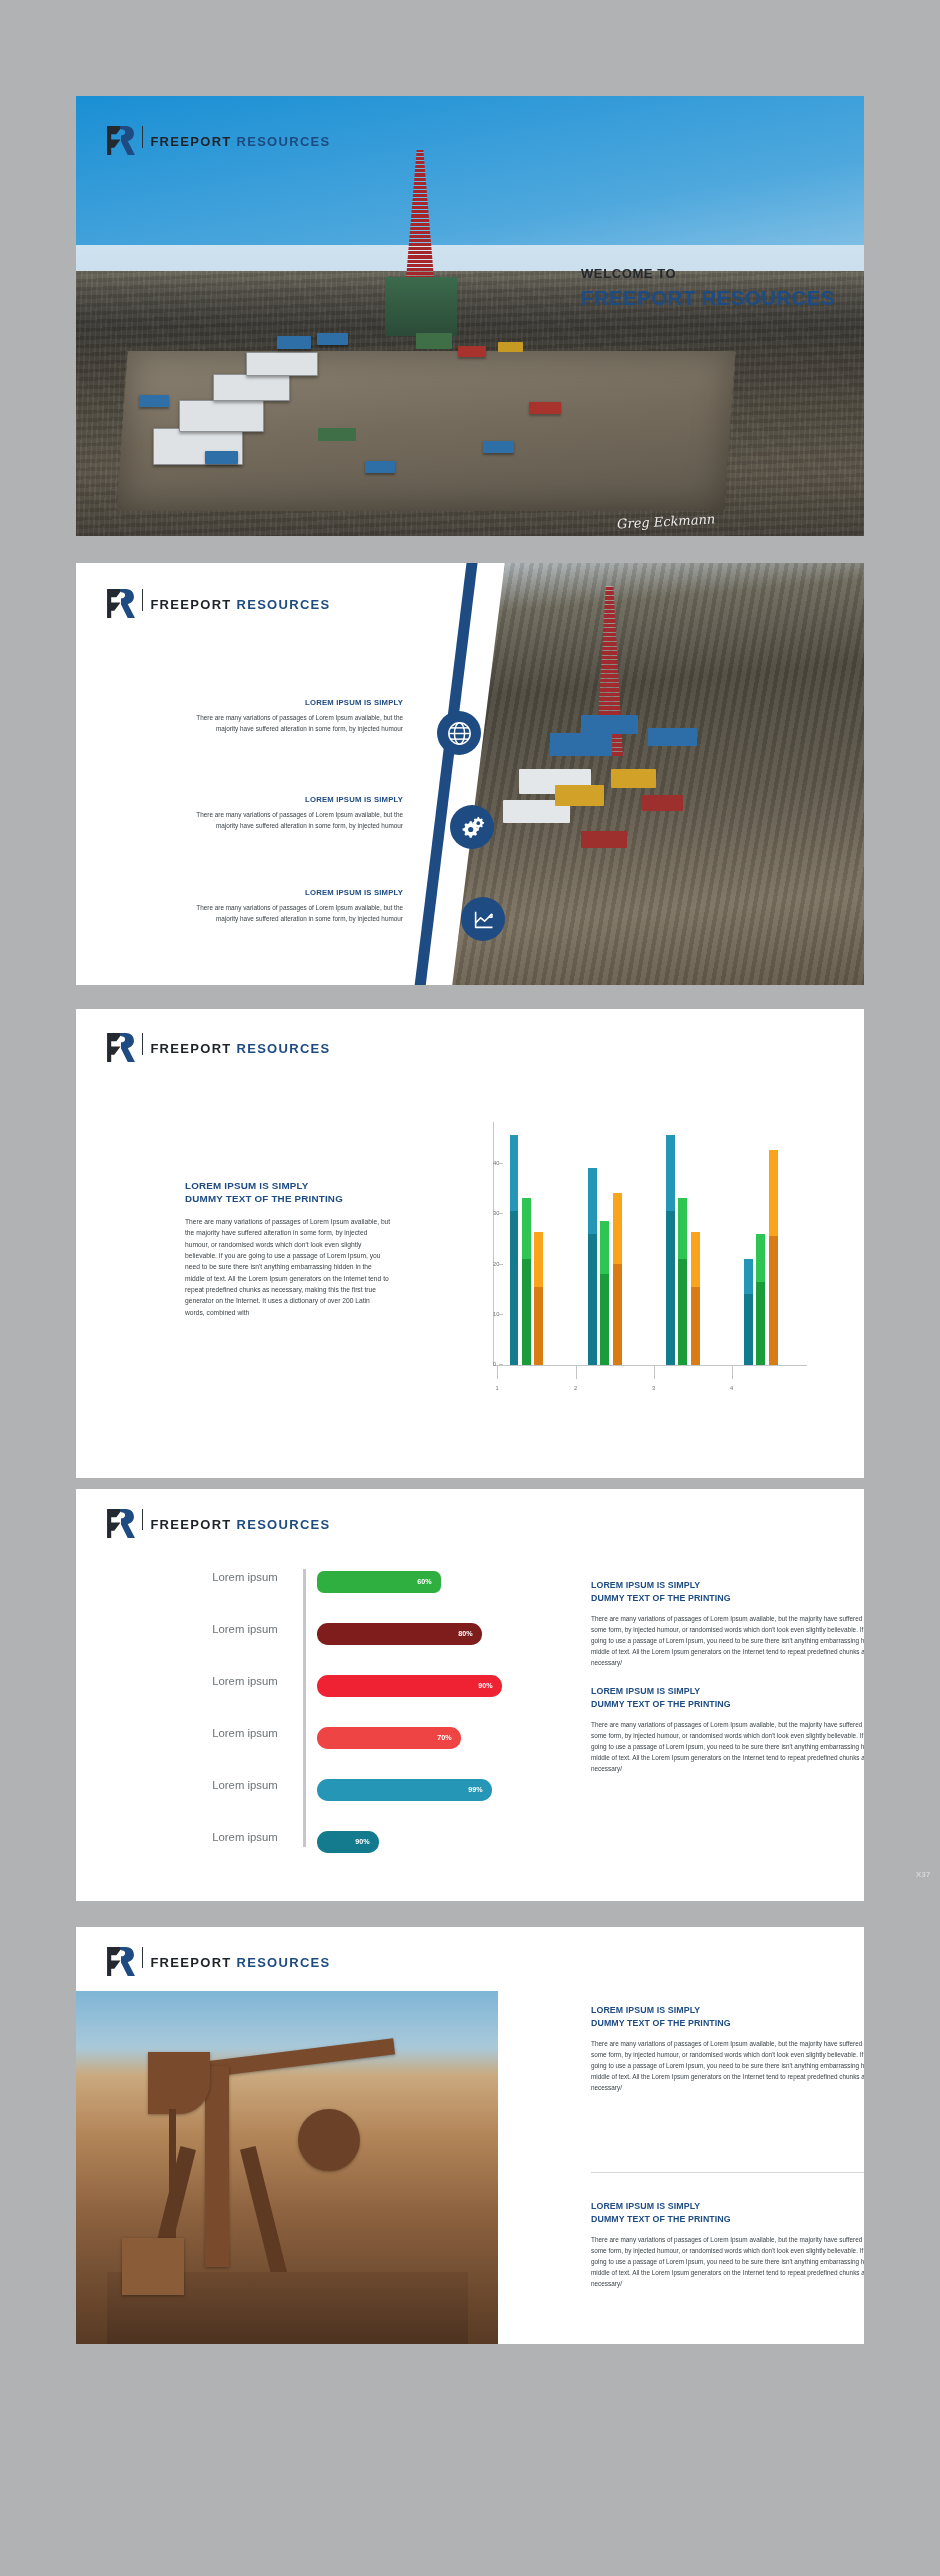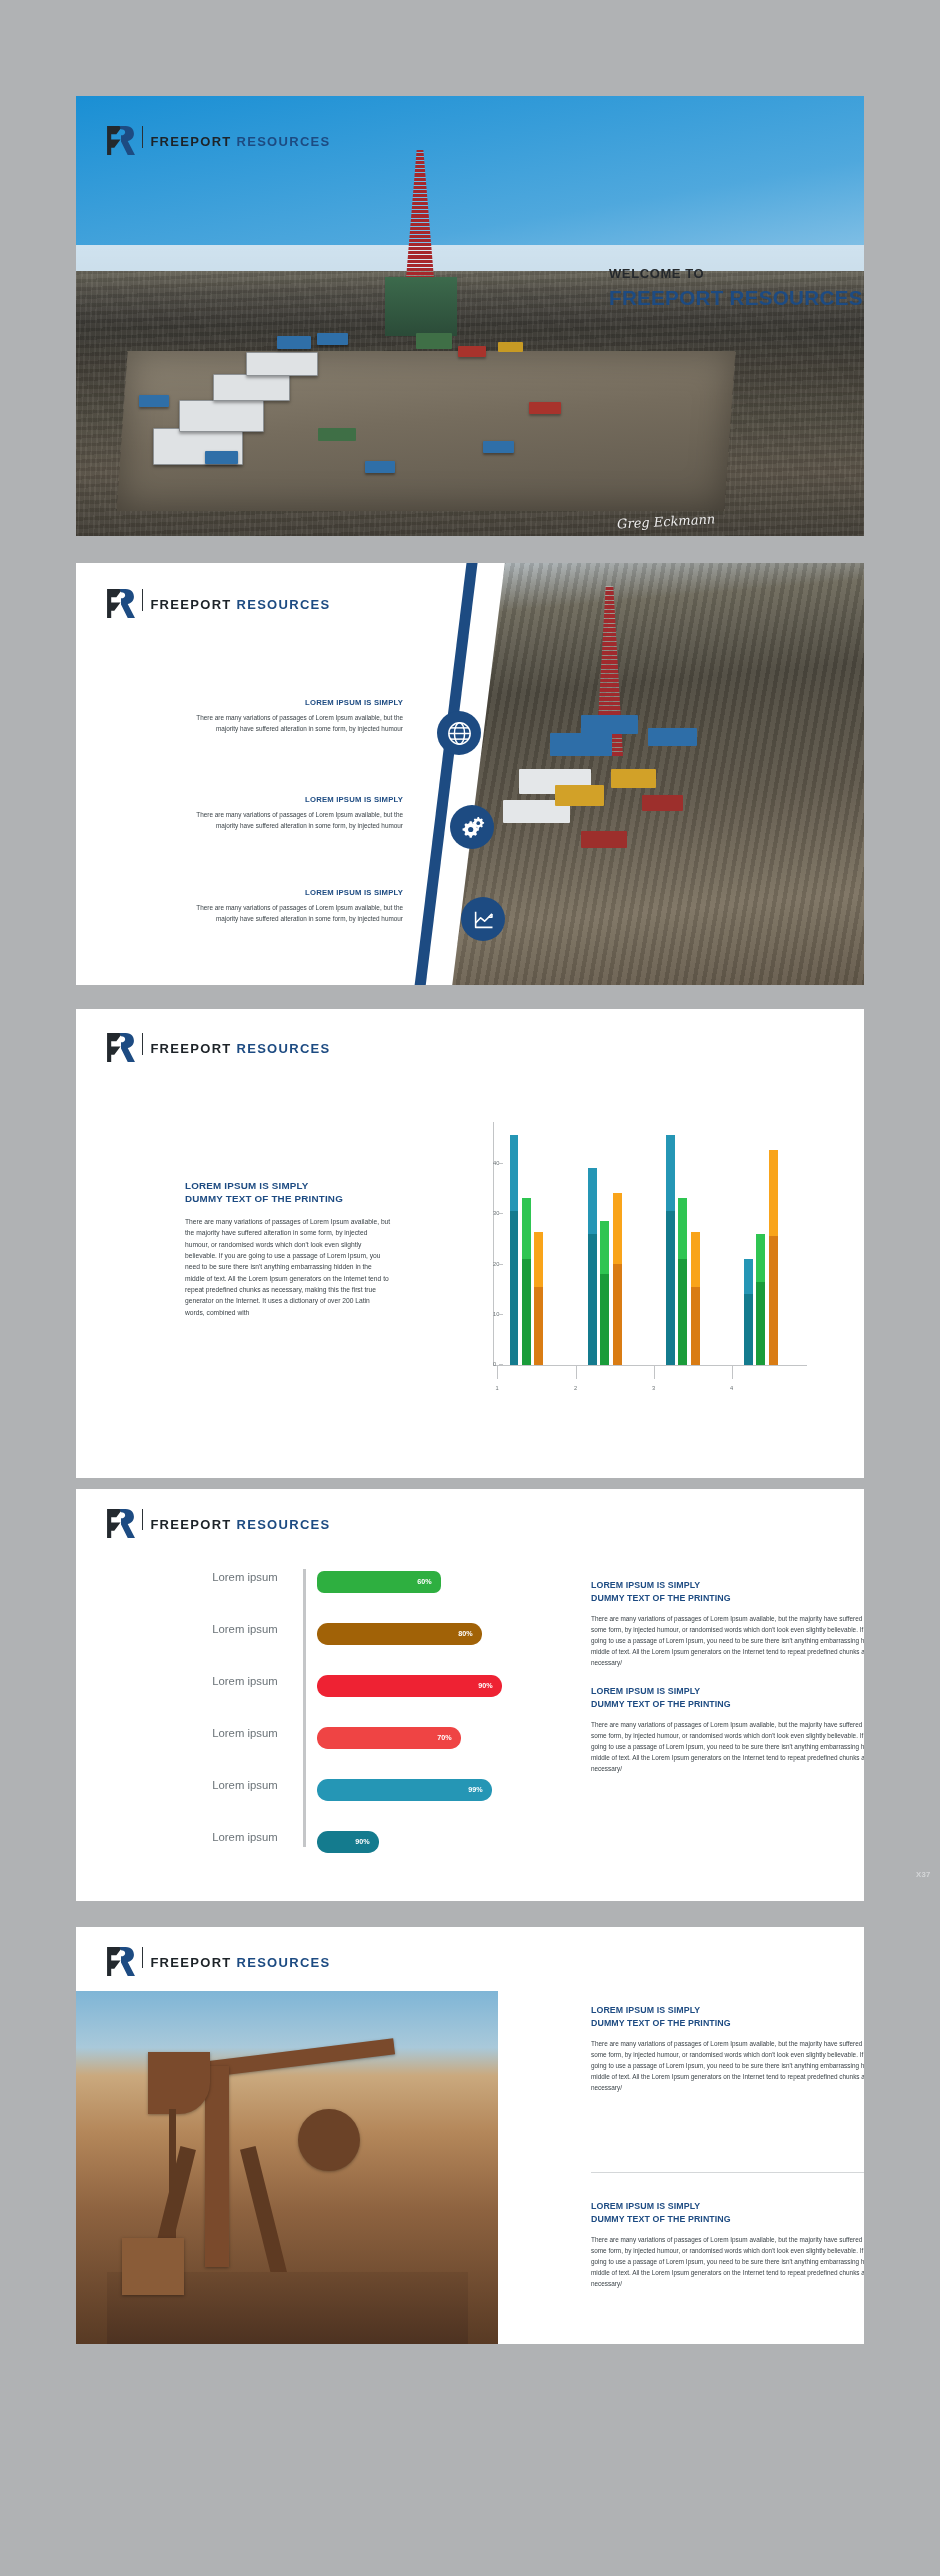--- a/index.html
+++ b/index.html
@@ -22,21 +22,21 @@
   .logo-divider { width: 1px; background: #2b3136; align-self: stretch; margin: 1px 0; }
   .logo-text { font-weight: 600; letter-spacing: 1.3px; white-space: nowrap; }
   .logo-text .lt-a { color: #1d2328; }
   .logo-text .lt-b { color: #1d4b82; }
 
   
   #slide1 { left: 76px; top: 96px; width: 788px; height: 440px; background: linear-gradient(170deg,#1a8fd4 0%, #4fa8dd 35%, #bfdcef 70%, #e3eef5 100%); }
   #slide1 .logo { position: absolute; left: 30px; top: 29px; }
   #slide1 .logo-text { font-size: 13px; }
   #slide1 .logo-divider { height: 21.6px; }
-  .welcome-block { position: absolute; left: 533px; top: 170px; }
+  .welcome-block { position: absolute; left: 505px; top: 170px; }
   .welcome-small { font-size: 13px; font-weight: bold; color: #25292d; letter-spacing: 0.6px; }
   .welcome-big { font-size: 20.6px; font-weight: bold; color: #1d4b82; letter-spacing: 0.3px; margin-top: 4.6px; }
 
   
   .rig-photo-1 {
     position: absolute; left: 0; top: 149px; width: 788px; height: 291px;
     background:
       linear-gradient(180deg, rgba(0,0,0,0) 0%, rgba(0,0,0,.18) 100%),
       linear-gradient(180deg, #cfe2ef 0%, #cfe2ef 9%, #6e6b5f 9%, #55524a 16%, #3f3d38 28%, #4a463d 42%, #5b564a 60%, #6b6355 78%, #544f45 100%);
   }
@@ -404,21 +404,21 @@
   </div>
 
   <div class="s4-divider"></div>
   <div class="s4-left" id="s4-bars">
       <div class="s4-row">
         <div class="s4-label">Lorem ipsum</div>
         <div class="s4-bar" style="width: 124px; background: rgb(46, 175, 64); border-radius: 7px;">60%</div>
       </div>
       <div class="s4-row">
         <div class="s4-label">Lorem ipsum</div>
-        <div class="s4-bar" style="width: 165px; background: #a16207;">80%</div>
+        <div class="s4-bar" style="width: 165px; background: #7f1d1d;">80%</div>
       </div>
       <div class="s4-row">
         <div class="s4-label">Lorem ipsum</div>
         <div class="s4-bar" style="width: 185px; background: rgb(238, 34, 51);">90%</div>
       </div>
       <div class="s4-row">
         <div class="s4-label">Lorem ipsum</div>
         <div class="s4-bar" style="width: 144px; background: #ef4444;">70%</div>
       </div>
       <div class="s4-row">

